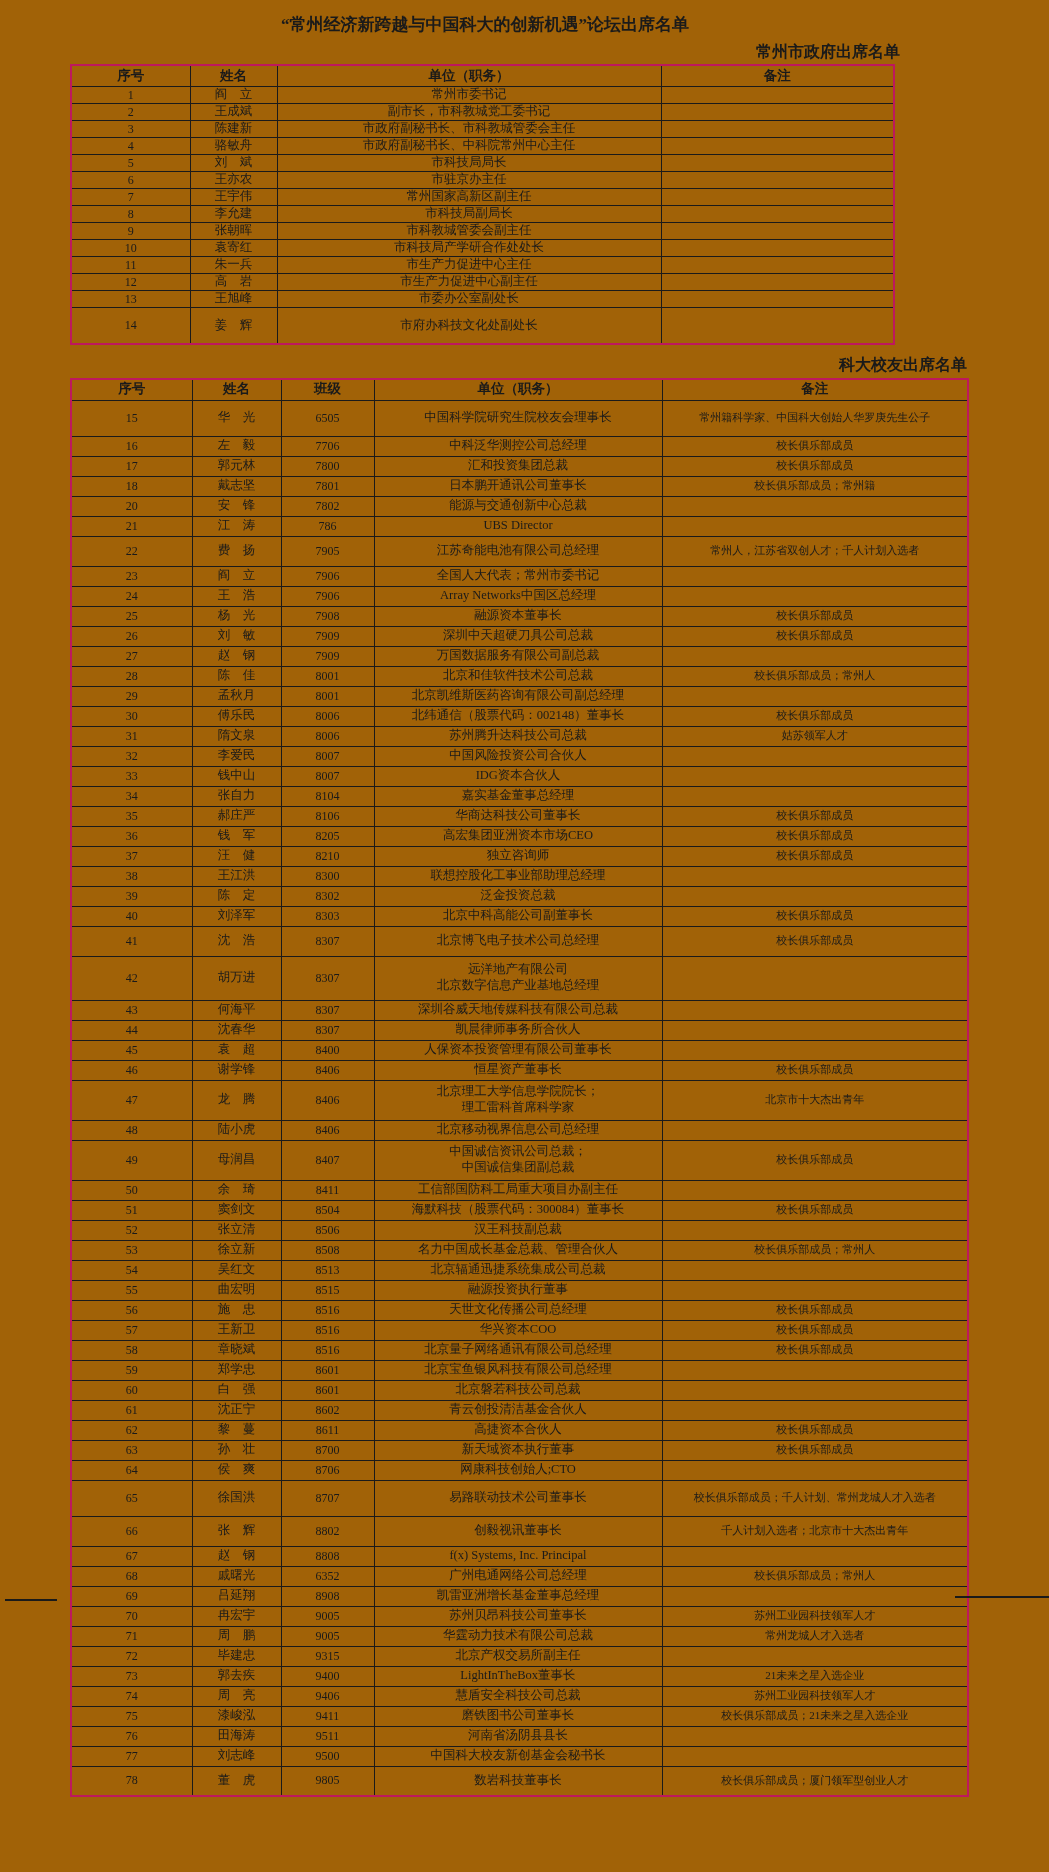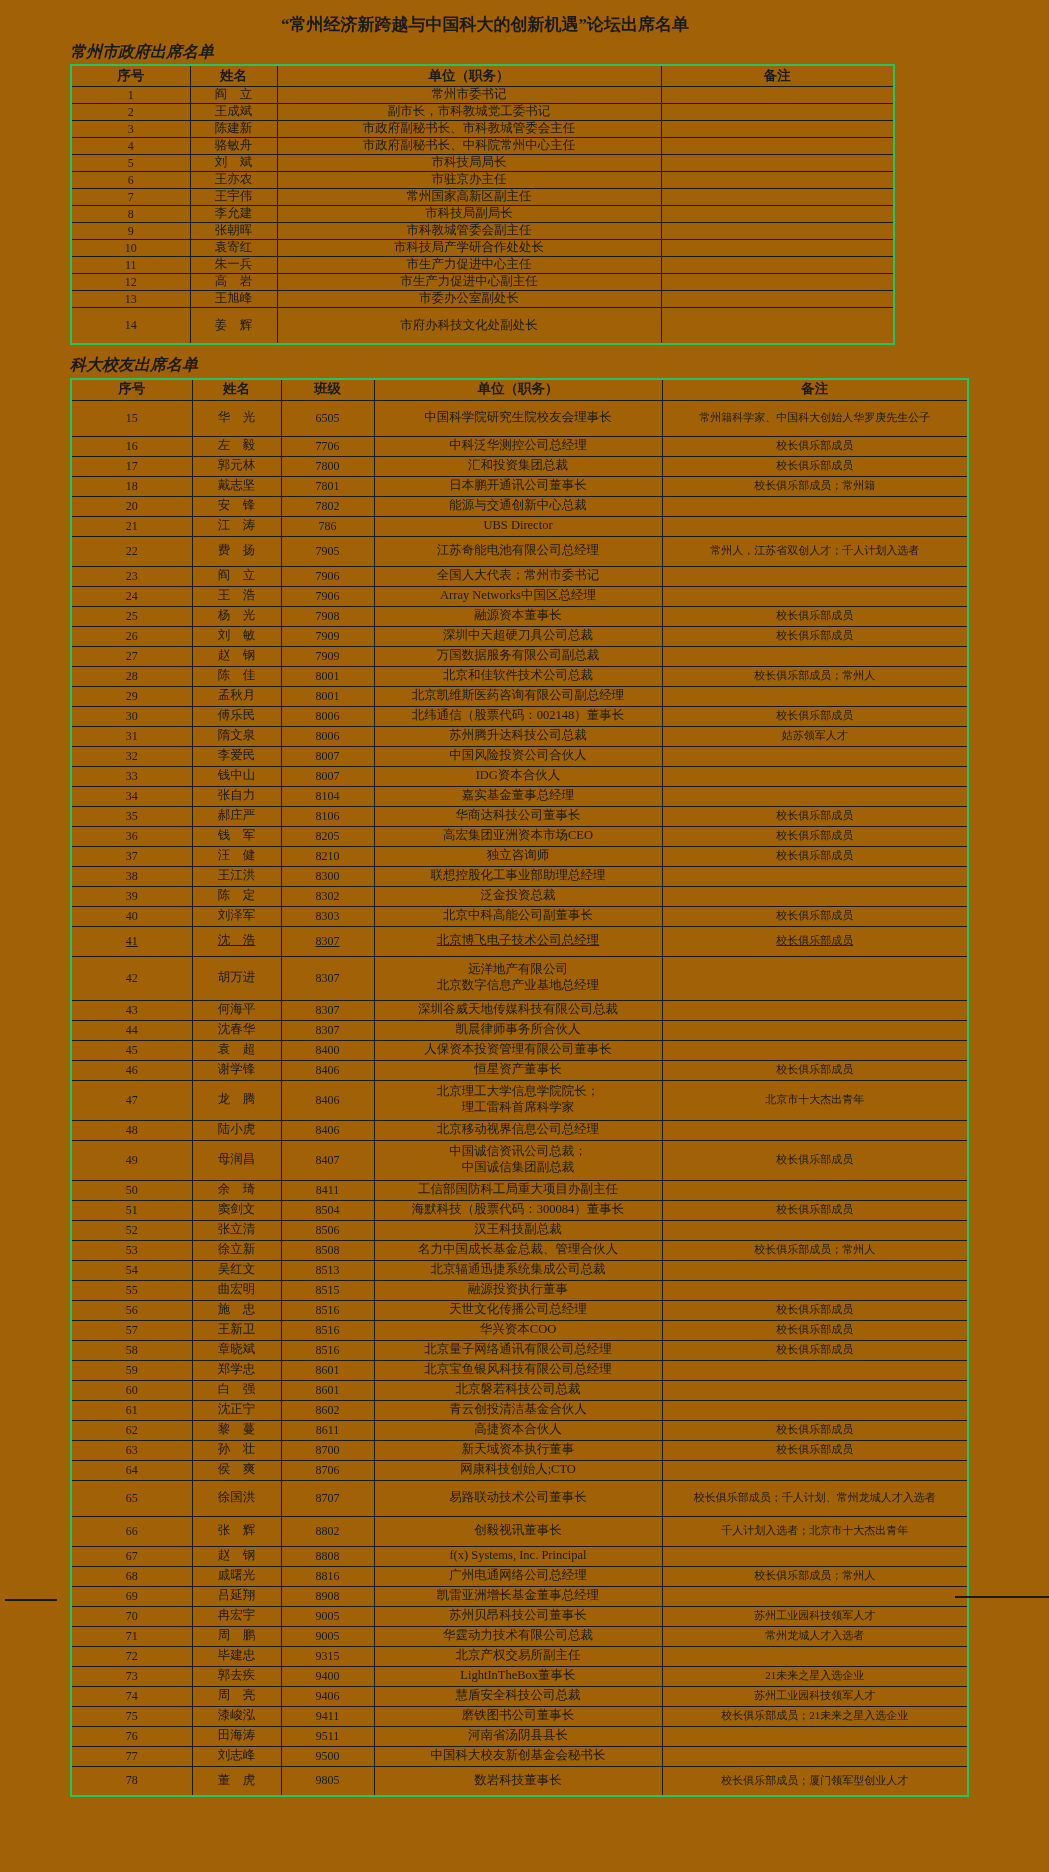--- a/index.html
+++ b/index.html
@@ -15,32 +15,31 @@
     margin:14px 0 6px 70px;
     width:830px;
     text-align:center;
     font-size:17px;
     font-weight:bold;
     line-height:1.3;
   }
   .section-title {
     margin:2px 0 2px 70px;
     width:830px;
-    text-align:left;
+    text-align:right;
     font-size:16px;
     font-weight:bold;
     line-height:1.25;
-    font-style:italic;
   }
   .section-title.alumni { width:897px; margin-top:10px; margin-bottom:3px; }
   table {
     margin-left:70px;
     border-collapse:collapse;
     table-layout:fixed;
-    border:2px solid #22c55e;
+    border:2px solid #be185d;
   }
   #gov-table { width:823px; }
   #alumni-table { width:897px; }
   th, td {
     border:1px solid #1a1a1a;
     text-align:center;
     vertical-align:middle;
     padding:0 2px;
     font-size:12.5px;
     line-height:1.25;
@@ -363,21 +362,21 @@
           <td class="c-unit">泛金投资总裁</td>
           <td class="c-remark"></td>
         </tr>
         <tr>
           <td class="c-no">40</td>
           <td class="c-name">刘泽军</td>
           <td class="c-cls">8303</td>
           <td class="c-unit">北京中科高能公司副董事长</td>
           <td class="c-remark">校长俱乐部成员</td>
         </tr>
-        <tr style="height: 30px; text-decoration: underline;">
+        <tr style="height: 30px;">
           <td class="c-no">41</td>
           <td class="c-name">沈　浩</td>
           <td class="c-cls">8307</td>
           <td class="c-unit">北京博飞电子技术公司总经理</td>
           <td class="c-remark">校长俱乐部成员</td>
         </tr>
         <tr style="height: 44px;">
           <td class="c-no">42</td>
           <td class="c-name">胡万进</td>
           <td class="c-cls">8307</td>
@@ -558,21 +557,21 @@
         <tr>
           <td class="c-no">67</td>
           <td class="c-name">赵　钢</td>
           <td class="c-cls">8808</td>
           <td class="c-unit">f(x) Systems, Inc. Principal</td>
           <td class="c-remark"></td>
         </tr>
         <tr>
           <td class="c-no">68</td>
           <td class="c-name">戚曙光</td>
-          <td class="c-cls">8816</td>
+          <td class="c-cls">6352</td>
           <td class="c-unit">广州电通网络公司总经理</td>
           <td class="c-remark">校长俱乐部成员；常州人</td>
         </tr>
         <tr>
           <td class="c-no">69</td>
           <td class="c-name">吕延翔</td>
           <td class="c-cls">8908</td>
           <td class="c-unit">凯雷亚洲增长基金董事总经理</td>
           <td class="c-remark"></td>
         </tr>

